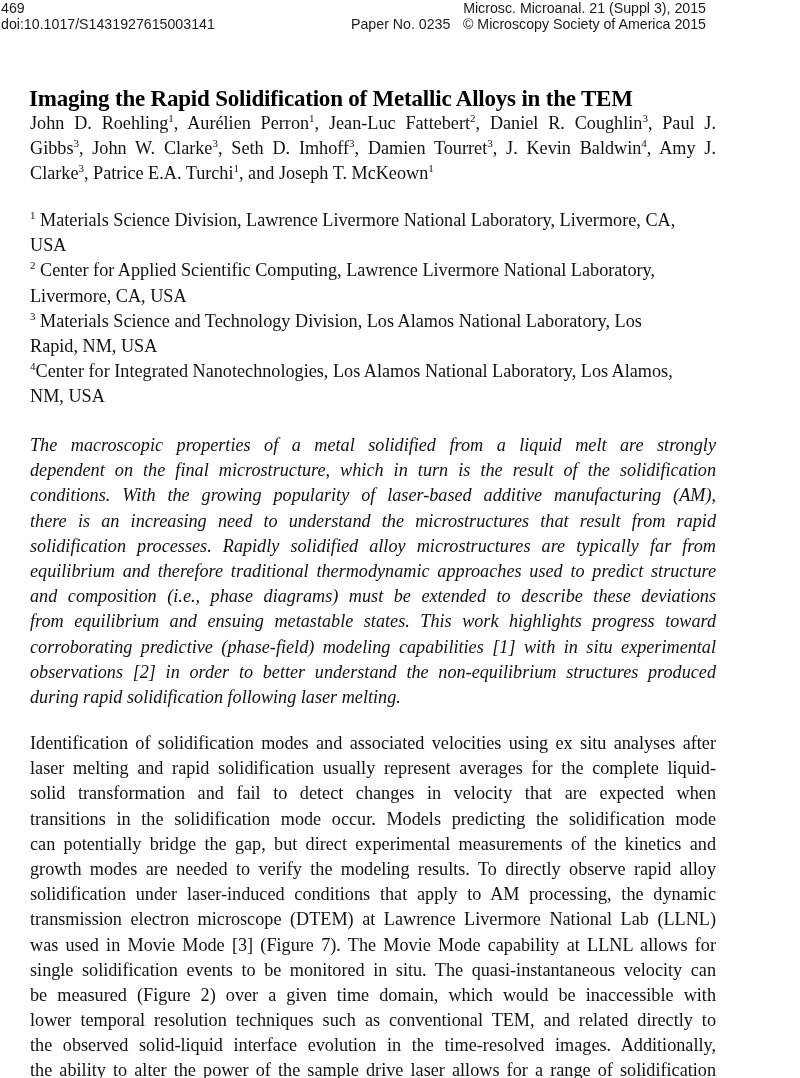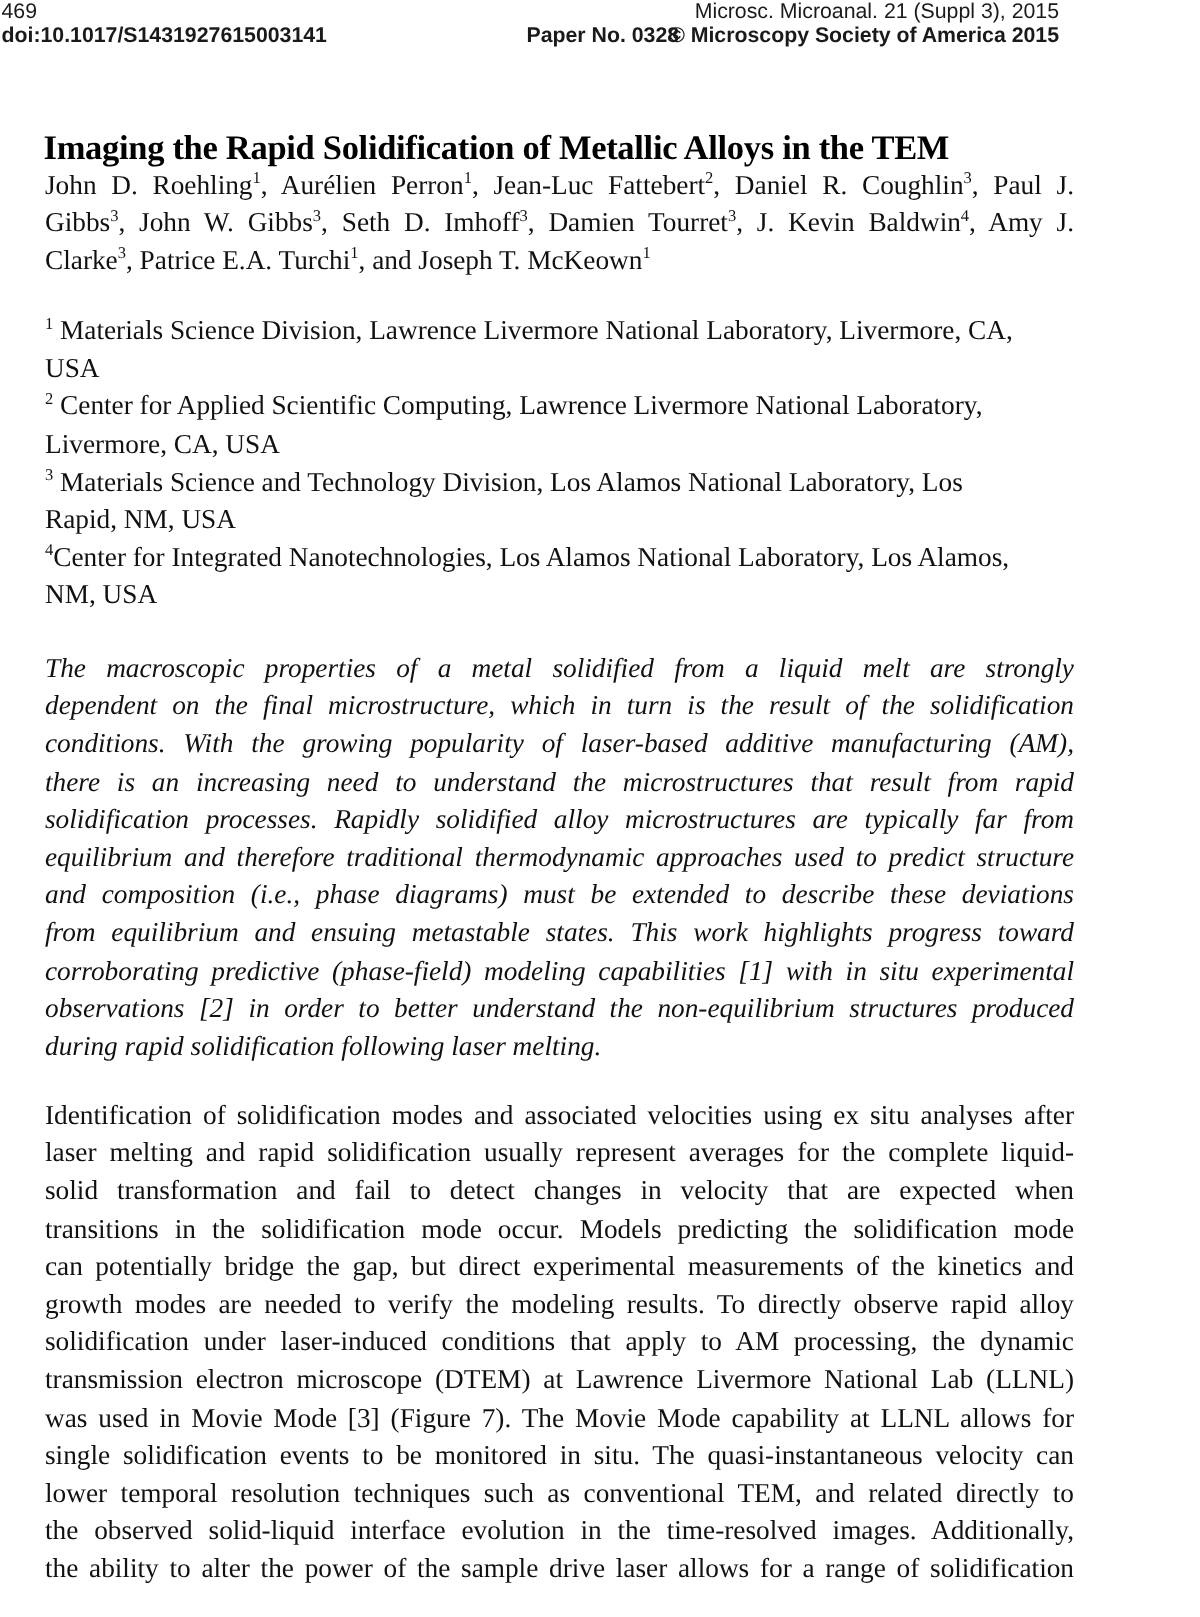--- a/index.html
+++ b/index.html
@@ -25,21 +25,21 @@
       line-height: 16px;
       color: #1a1a1a;
     }
     .header .row {
       position: absolute;
       left: 0;
       width: 708px;
       height: 16px;
     }
     .header .row1 { top: 0; }
-    .header .row2 { top: 16px; font-weight: bold; }
+    .header .row2 { top: 16px; }
     .header .left { position: absolute; left: 1px; }
     .header .center { position: absolute; left: 351px; }
     .header .right { position: absolute; right: 2px; text-align: right; }
 
     .title {
       position: absolute;
       top: 70px;
       left: 29px;
       font-family: "Liberation Serif", serif;
       font-weight: bold;
@@ -85,30 +85,30 @@
 </head>
 <body>
 
 <div class="header">
   <div class="row row1">
     <span class="left">469</span>
     <span class="right">Microsc. Microanal. 21 (Suppl 3), 2015</span>
   </div>
   <div class="row row2">
     <span class="left">doi:10.1017/S1431927615003141</span>
-    <span class="center">Paper No. 0328</span>
+    <span class="center">Paper No. 0235</span>
     <span class="right">© Microscopy Society of America 2015</span>
   </div>
 </div>
 
 <h1 class="title">Imaging the Rapid Solidification of Metallic Alloys in the TEM</h1>
 
 <div class="serif-block just authors">
   <span class="line"><span>John D. Roehling</span><sup>1</sup><span>, Aurélien Perron</span><sup>1</sup><span>, Jean-Luc Fattebert</span><sup>2</sup><span>, Daniel R. Coughlin</span><sup>3</sup><span>, Paul J.</span></span>
-  <span class="line"><span>Gibbs</span><sup>3</sup><span>, John W. Gibbs</span><sup>3</sup><span>, Seth D. Imhoff</span><sup>3</sup><span>, Damien Tourret</span><sup>3</sup><span>, J. Kevin Baldwin</span><sup>4</sup><span>, Amy J.</span></span>
+  <span class="line"><span>Gibbs</span><sup>3</sup><span>, John W. Clarke</span><sup>3</sup><span>, Seth D. Imhoff</span><sup>3</sup><span>, Damien Tourret</span><sup>3</sup><span>, J. Kevin Baldwin</span><sup>4</sup><span>, Amy J.</span></span>
   <span class="line last"><span>Clarke</span><sup>3</sup><span>, Patrice E.A. Turchi</span><sup>1</sup><span>, and Joseph T. McKeown</span><sup>1</sup></span>
 </div>
 
 <div class="serif-block affils">
   <span class="line"><sup>1</sup> <span>Materials Science Division, Lawrence Livermore National Laboratory, Livermore, CA,</span></span>
   <span class="line">USA</span>
   <span class="line"><sup>2</sup> <span>Center for Applied Scientific Computing, Lawrence Livermore National Laboratory,</span></span>
   <span class="line">Livermore, CA, USA</span>
   <span class="line"><sup>3</sup> <span>Materials Science and Technology Division, Los Alamos National Laboratory, Los</span></span>
   <span class="line">Rapid, NM, USA</span>
@@ -134,16 +134,17 @@
   <span class="line">Identification of solidification modes and associated velocities using ex situ analyses after</span>
   <span class="line">laser melting and rapid solidification usually represent averages for the complete liquid-</span>
   <span class="line">solid transformation and fail to detect changes in velocity that are expected when</span>
   <span class="line">transitions in the solidification mode occur. Models predicting the solidification mode</span>
   <span class="line">can potentially bridge the gap, but direct experimental measurements of the kinetics and</span>
   <span class="line">growth modes are needed to verify the modeling results. To directly observe rapid alloy</span>
   <span class="line">solidification under laser-induced conditions that apply to AM processing, the dynamic</span>
   <span class="line">transmission electron microscope (DTEM) at Lawrence Livermore National Lab (LLNL)</span>
   <span class="line">was used in Movie Mode [3] (Figure 7). The Movie Mode capability at LLNL allows for</span>
   <span class="line">single solidification events to be monitored in situ. The quasi-instantaneous velocity can</span>
+  <span class="line">be measured (Figure 2) over a given time domain, which would be inaccessible with</span>
   <span class="line">lower temporal resolution techniques such as conventional TEM, and related directly to</span>
   <span class="line">the observed solid-liquid interface evolution in the time-resolved images. Additionally,</span>
   <span class="line">the ability to alter the power of the sample drive laser allows for a range of solidification</span>
 </div>
 
 </body></html>

